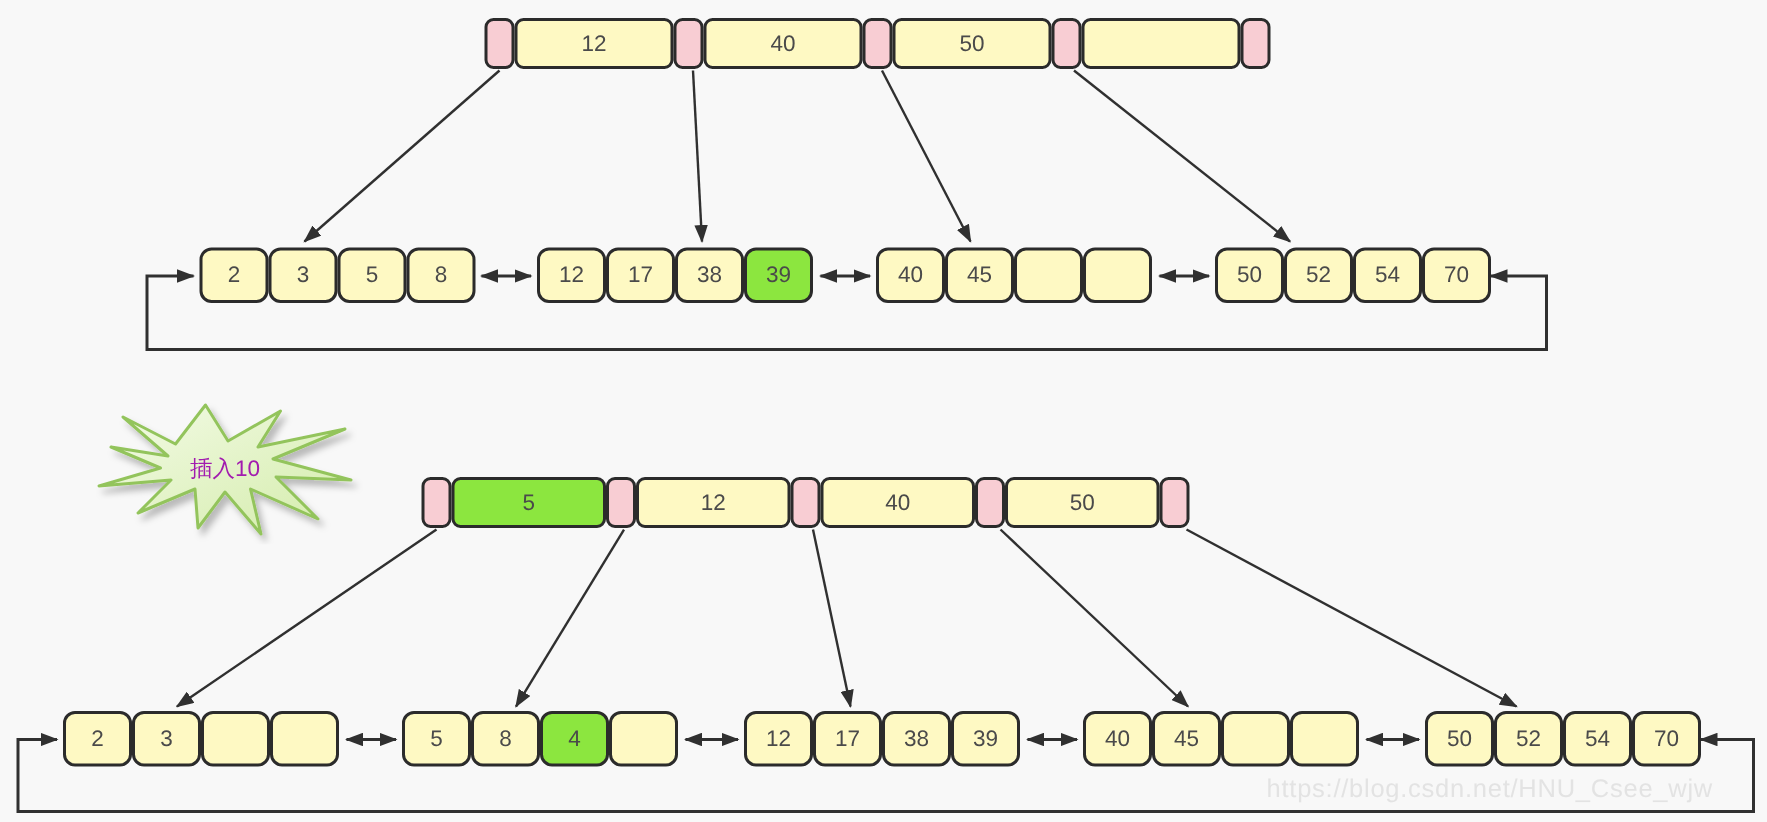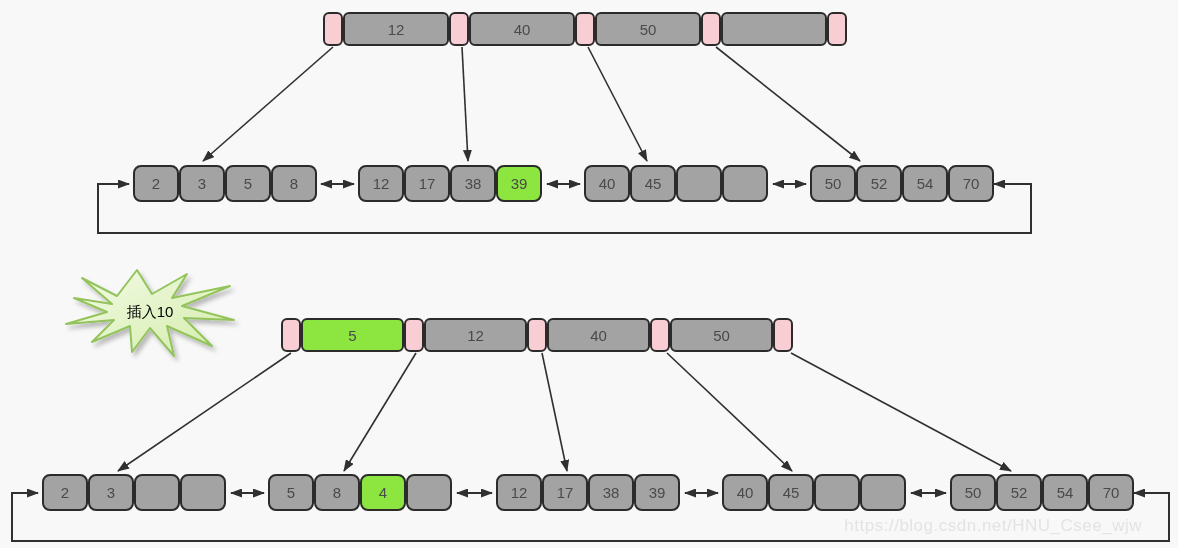--- a/index.html
+++ b/index.html
@@ -1,31 +1,31 @@
 <!DOCTYPE html>
 <html><head>
 <meta charset="utf-8">
 <style>
   html,body{margin:0;padding:0;}
   body{font-family:"Liberation Sans","DejaVu Sans",sans-serif;}
   .stage{position:relative;width:1178px;height:548px;background:#f8f8f8;overflow:hidden;}
   .edges{position:absolute;left:0;top:0;z-index:2;}
   .node{position:absolute;display:flex;z-index:3;}
-  .cell{box-sizing:border-box;border:2px solid #2b2b2b;background:#a3a3a3;border-radius:6px;
+  .cell{box-sizing:border-box;border:2px solid #2b2b2b;background:#fef9c3;border-radius:6px;
         display:flex;align-items:center;justify-content:center;
         font-size:15px;color:#4a4a4a;}
   .inode .cell{height:34px;}
   .ptr{width:20px;background:#f8cdd3;}
   .key{width:106px;}
   .keyb{width:103px;}
   .leaf .cell{width:46px;height:37px;border-radius:8px;}
   .hl{background:#8ce63f;}
   .callout-svg{position:absolute;left:62px;top:268px;z-index:3;}
   .callout-label{position:absolute;left:100px;top:303px;width:100px;text-align:center;
-                 font-size:15px;color:#000000;z-index:4;}
+                 font-size:15px;color:#a21caf;z-index:4;}
   .watermark{position:absolute;right:36px;top:516px;font-size:17px;color:#e3e3e3;
              z-index:1;letter-spacing:0.5px;}
 </style>
 </head>
 <body>
 
 <div class="stage">
 
   <div class="watermark">https://blog.csdn.net/HNU_Csee_wjw</div>
 

